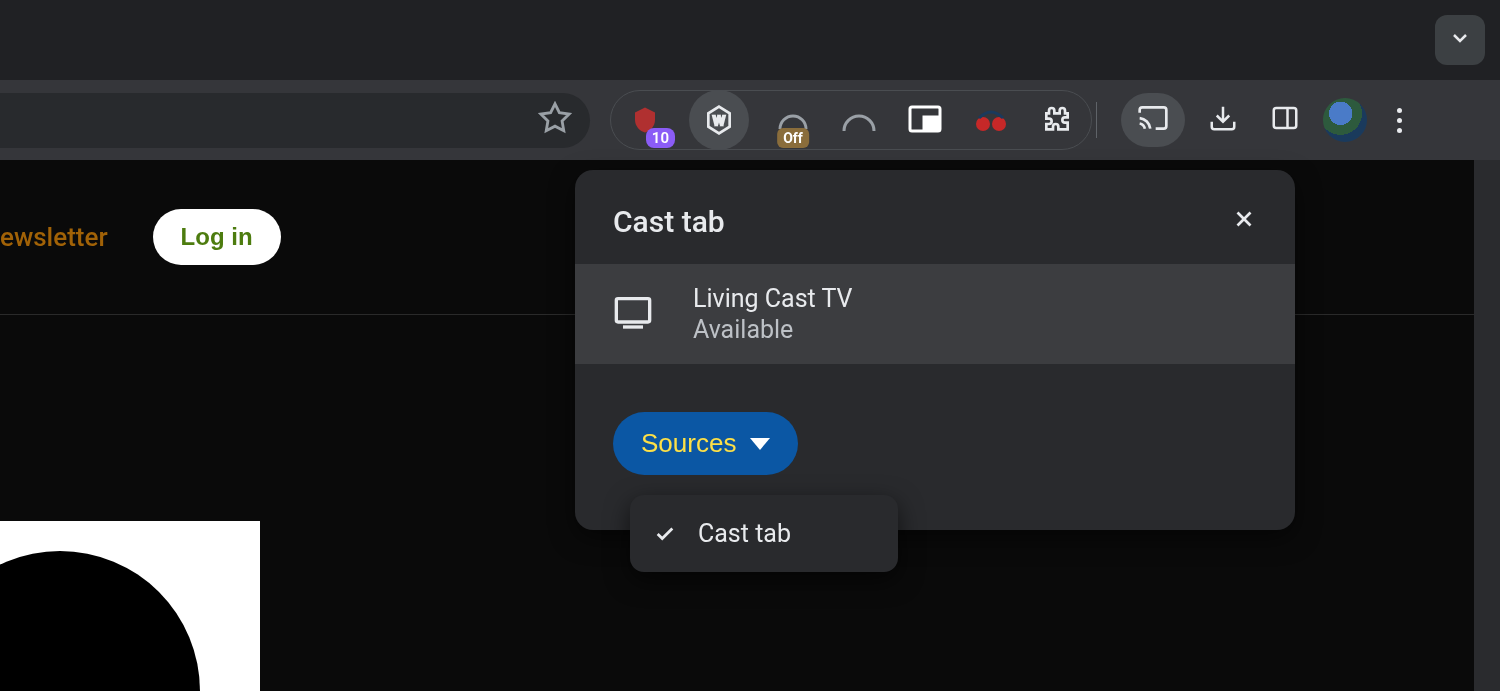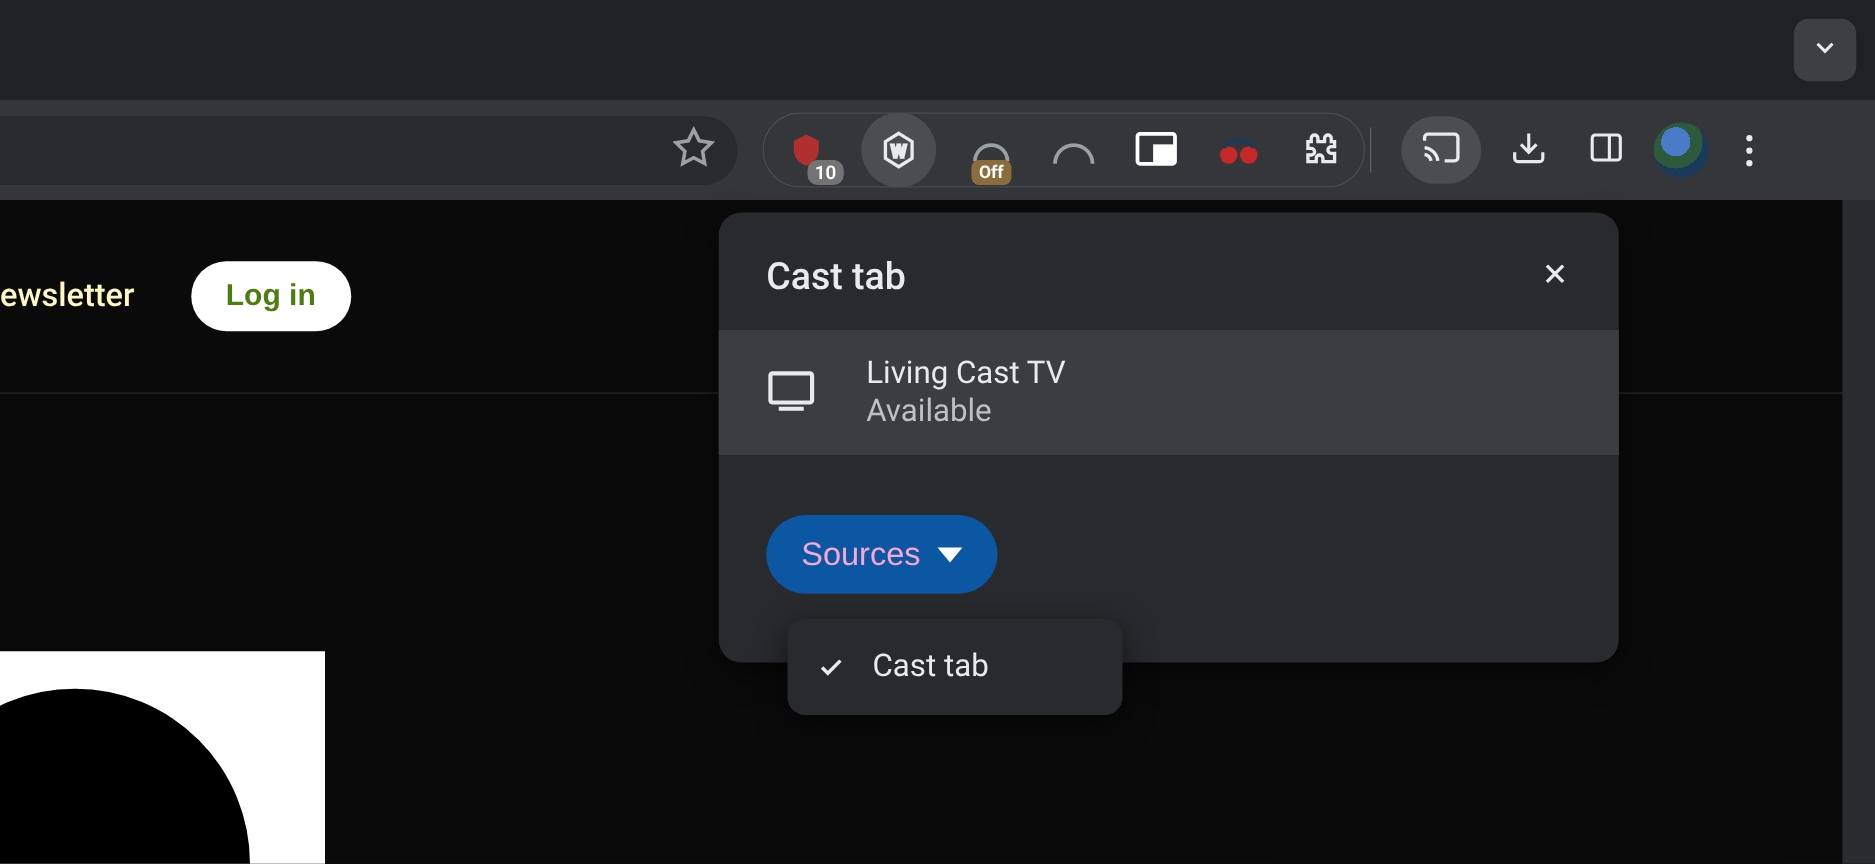--- a/index.html
+++ b/index.html
@@ -77,21 +77,21 @@
   .ext-highlight {
     background: #4a4d51;
     border-radius: 50%;
     width: 60px;
     height: 60px;
   }
   .badge-num {
     position: absolute;
     bottom: -6px;
     right: -8px;
-    background: #737373;
+    background: #8b5cf6;
     color: #fff;
     font-size: 15px;
     font-weight: 600;
     padding: 1px 6px;
     border-radius: 8px;
   }
   .badge-off {
     position: absolute;
     bottom: -6px;
     left: 50%;
@@ -165,21 +165,21 @@
   .page-header {
     height: 155px;
     border-bottom: 1px solid #2a2a2a;
     display: flex;
     align-items: center;
     padding-left: 0;
   }
   .newsletter {
     font-size: 26px;
     font-weight: 500;
-    color: #fef9c3;
+    color: #a16207;
     margin-right: 45px;
   }
   .login-btn {
     background: #fff;
     color: #4d7c0f;
     font-size: 24px;
     font-weight: 600;
     padding: 14px 28px;
     border-radius: 30px;
     border: none;
@@ -247,21 +247,21 @@
     align-items: center;
     gap: 40px;
     cursor: pointer;
   }
   .device-icon { color: #e8eaed; }
   .device-name { font-size: 25px; color: #e8eaed; }
   .device-status { font-size: 25px; color: #bdc1c6; margin-top: 2px; }
   .cast-body { padding: 48px 38px 55px; }
   .sources-btn {
     background: #0b57a4;
-    color: #f9a8d4;
+    color: #fde047;
     font-size: 26px;
     font-weight: 500;
     padding: 16px 28px;
     border-radius: 34px;
     border: none;
     display: inline-flex;
     align-items: center;
     gap: 14px;
     cursor: pointer;
   }

